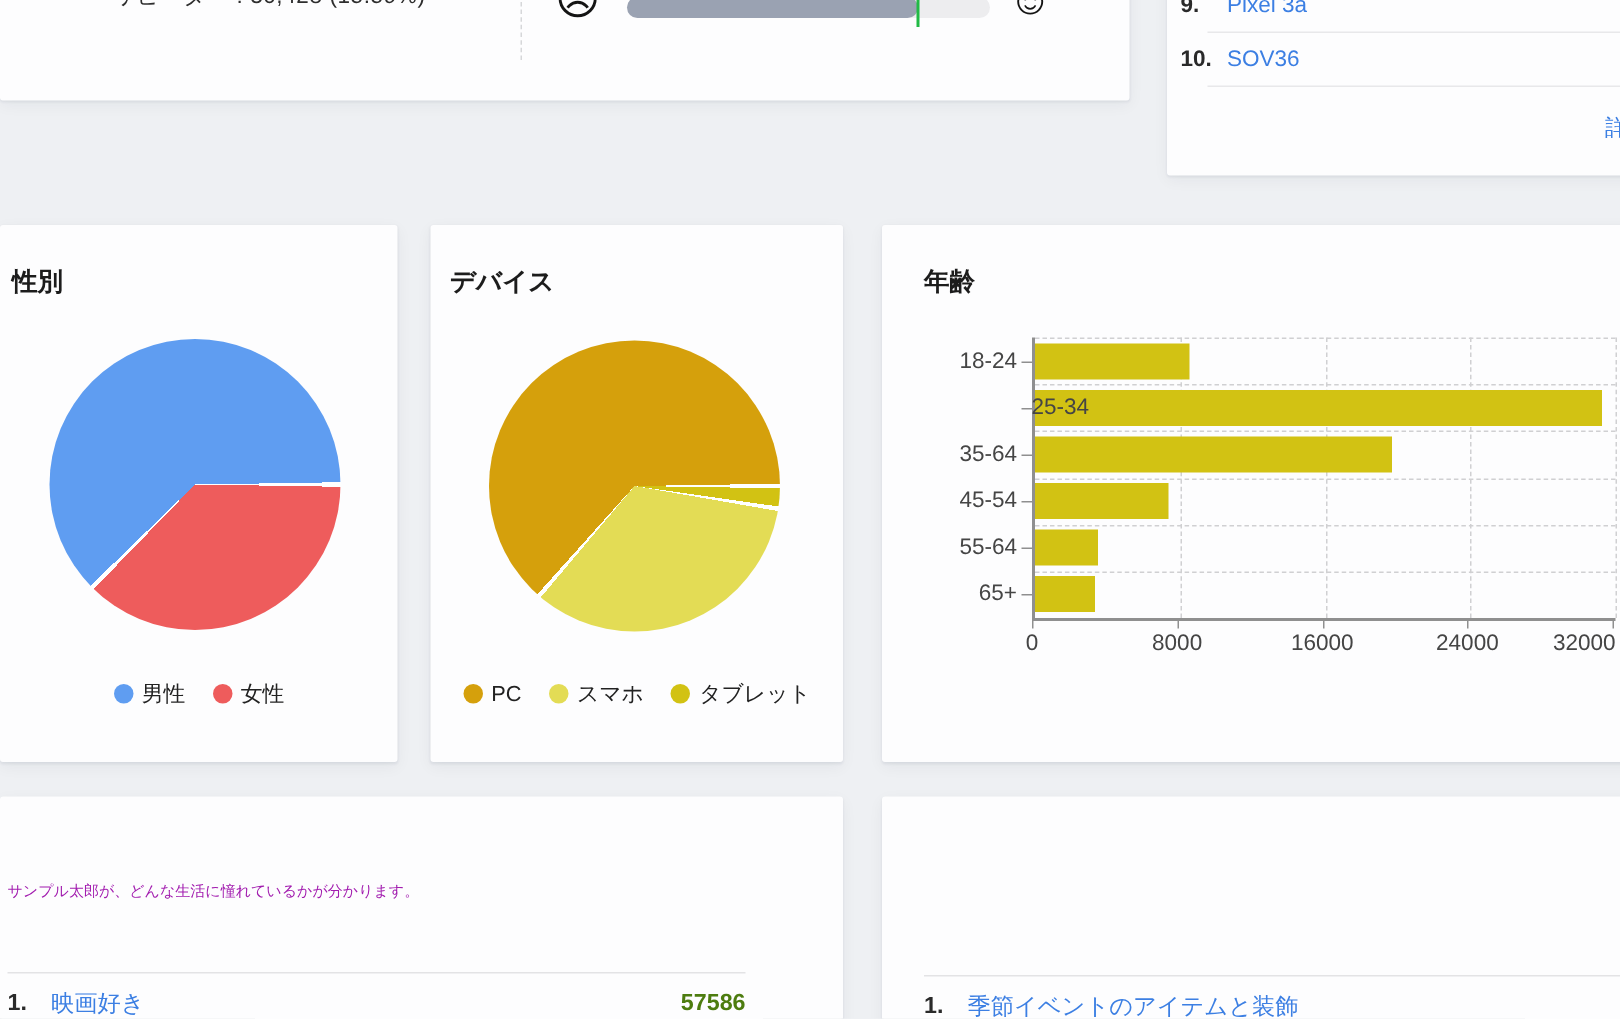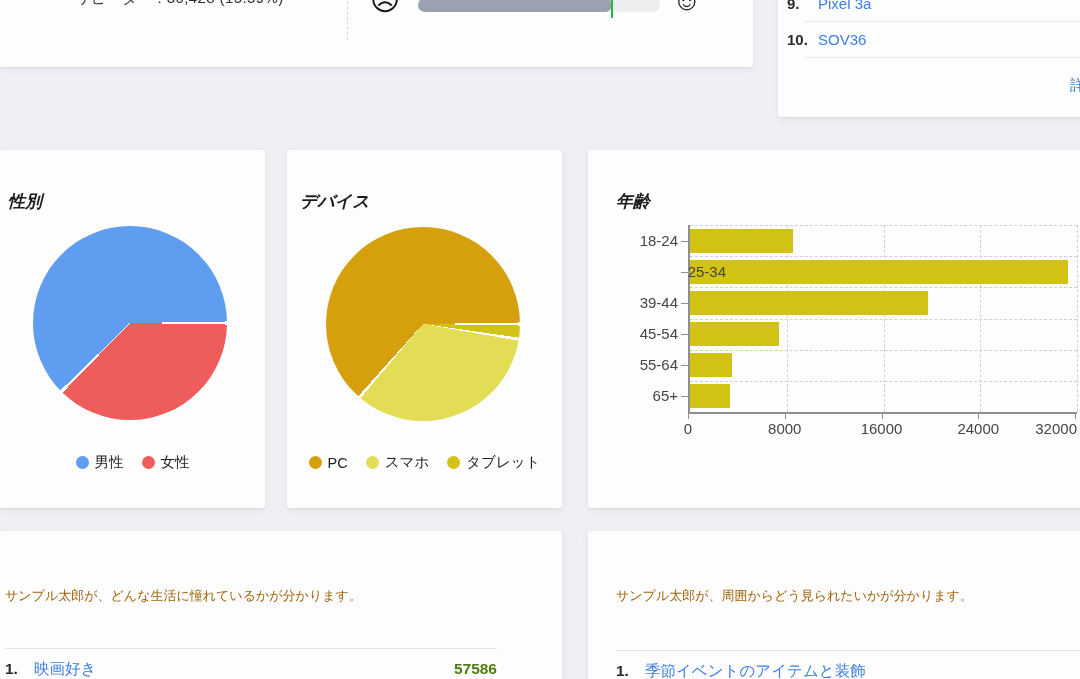--- a/index.html
+++ b/index.html
@@ -32,21 +32,21 @@
   .tr .row .rank{font-weight:bold;color:#2a2a2a;width:31px;flex:0 0 31px;}
   .tr .row .link{color:#3c7fe3;text-decoration:none;cursor:pointer;}
   .tr .rdiv{height:0;border-bottom:1px solid #e8e8ea;margin-left:27px;}
   .tr .more{position:absolute;left:292px;top:116px;font-size:15px;color:#3c7fe3;text-decoration:none;cursor:pointer;white-space:nowrap;}
 
   
   .card.mid{top:150px;height:358px;}
   .card.gender{left:0;width:265px;}
   .card.device{left:287px;width:275px;}
   .card.age{left:588px;width:540px;}
-  .card-title{position:absolute;top:40px;font-size:17px;font-weight:bold;color:#1c1c1c;font-style:italic;}
+  .card-title{position:absolute;top:26px;font-size:17px;font-weight:bold;color:#1c1c1c;}
   .gender .card-title{left:8px;}
   .device .card-title{left:13px;}
   .age .card-title{left:28px;}
   .pie{position:absolute;width:194px;height:194px;border-radius:50%;}
   .gender .pie{left:33px;top:76px;}
   .device .pie{left:39px;top:77px;}
   .legend{position:absolute;left:0;right:0;top:303px;display:flex;justify-content:center;gap:18px;font-size:14.5px;color:#222;}
   .legend .item{display:flex;align-items:center;gap:6px;cursor:pointer;}
   .legend .dot{width:13px;height:13px;border-radius:50%;flex:0 0 13px;}
 
@@ -59,21 +59,21 @@
   .age .ylab{position:absolute;left:0;width:90px;text-align:right;font-size:15px;color:#454545;line-height:16px;}
   .age .ytick{position:absolute;left:93px;width:7px;height:0;border-top:1px solid #8f8f8f;}
   .age .xtick{position:absolute;width:0;height:5px;border-left:1px solid #8f8f8f;top:264px;}
   .age .xlab{position:absolute;top:270px;font-size:15px;color:#454545;white-space:nowrap;}
 
   
   .card.bot{top:531px;height:240px;}
   .card.lifestyle{left:0;width:562px;}
   .card.money{left:588px;width:540px;}
   .bot .b-title{position:absolute;top:22px;font-size:17.5px;font-weight:bold;color:#161616;white-space:nowrap;}
-  .bot .b-sub{position:absolute;top:56px;font-size:13px;color:#a16207;white-space:nowrap;}
+  .bot .b-sub{position:absolute;top:56px;font-size:10px;color:#a21caf;white-space:nowrap;}
   .bot .b-div{position:absolute;height:0;border-top:1px solid #e3e3e5;}
   .bot .b-row{position:absolute;display:flex;align-items:center;font-size:15.5px;}
   .bot .b-row .rank{font-weight:bold;color:#2a2a2a;width:29px;flex:0 0 29px;}
   .bot .b-row .link{color:#3c7fe3;text-decoration:none;cursor:pointer;white-space:nowrap;}
   .bot .b-row .val{margin-left:auto;font-weight:bold;color:#4d7c0f;text-align:right;}
   .lifestyle .b-title,.lifestyle .b-sub{left:5px;}
   .lifestyle .b-div{left:5px;right:65px;top:117px;}
   .lifestyle .b-row{left:5px;right:65px;top:127px;height:22px;}
   .money .b-title,.money .b-sub{left:28px;}
   .money .b-div{left:28px;right:0;top:119px;}
@@ -161,21 +161,21 @@
       <div class="bar" style="top: 65.9167px; width: 238.247px; background: rgb(210, 194, 19);"></div>
       <div class="bar" style="top: 97.0833px; width: 88.8891px; background: rgb(210, 194, 19);"></div>
       <div class="bar" style="top: 128.25px; width: 41.7234px; background: rgb(210, 194, 19);"></div>
       <div class="bar" style="top: 159.417px; width: 39.9094px; background: rgb(210, 194, 19);"></div>
     </div>
   <div id="ageAxis">
       <div class="ylab" style="top: 82.5833px;">18-24</div>
       <div class="ytick" style="top: 90.5833px;"></div>
       <div class="ylab" style="top: 113.75px; margin-left: 48px;">25-34</div>
       <div class="ytick" style="top: 121.75px;"></div>
-      <div class="ylab" style="top: 144.917px;">39-44</div>
+      <div class="ylab" style="top: 144.917px;">35-64</div>
       <div class="ytick" style="top: 152.917px;"></div>
       <div class="ylab" style="top: 176.083px;">45-54</div>
       <div class="ytick" style="top: 184.083px;"></div>
       <div class="ylab" style="top: 207.25px;">55-64</div>
       <div class="ytick" style="top: 215.25px;"></div>
       <div class="ylab" style="top: 238.417px;">65+</div>
       <div class="ytick" style="top: 246.417px;"></div>
       <div class="xlab" style="left: 100px; transform: translateX(-50%);">0</div>
       <div class="xtick" style="left: 100px;"></div>
       <div class="xlab" style="left: 196.75px; transform: translateX(-50%);">8000</div>
@@ -193,19 +193,18 @@
   <div class="b-sub">サンプル太郎が、どんな生活に憧れているかが分かります。</div>
   <div class="b-div"></div>
   <div class="b-row">
     <span class="rank">1.</span>
     <a class="link">映画好き</a>
     <span class="val">57586</span>
   </div>
 </div>
 
 <div class="card bot money">
-  <div class="b-sub">サンプル太郎が、周囲からどう見られたいかが分かります。</div>
   <div class="b-div"></div>
   <div class="b-row">
     <span class="rank">1.</span>
     <a class="link">季節イベントのアイテムと装飾</a>
   </div>
 </div>
 
 </body></html>

